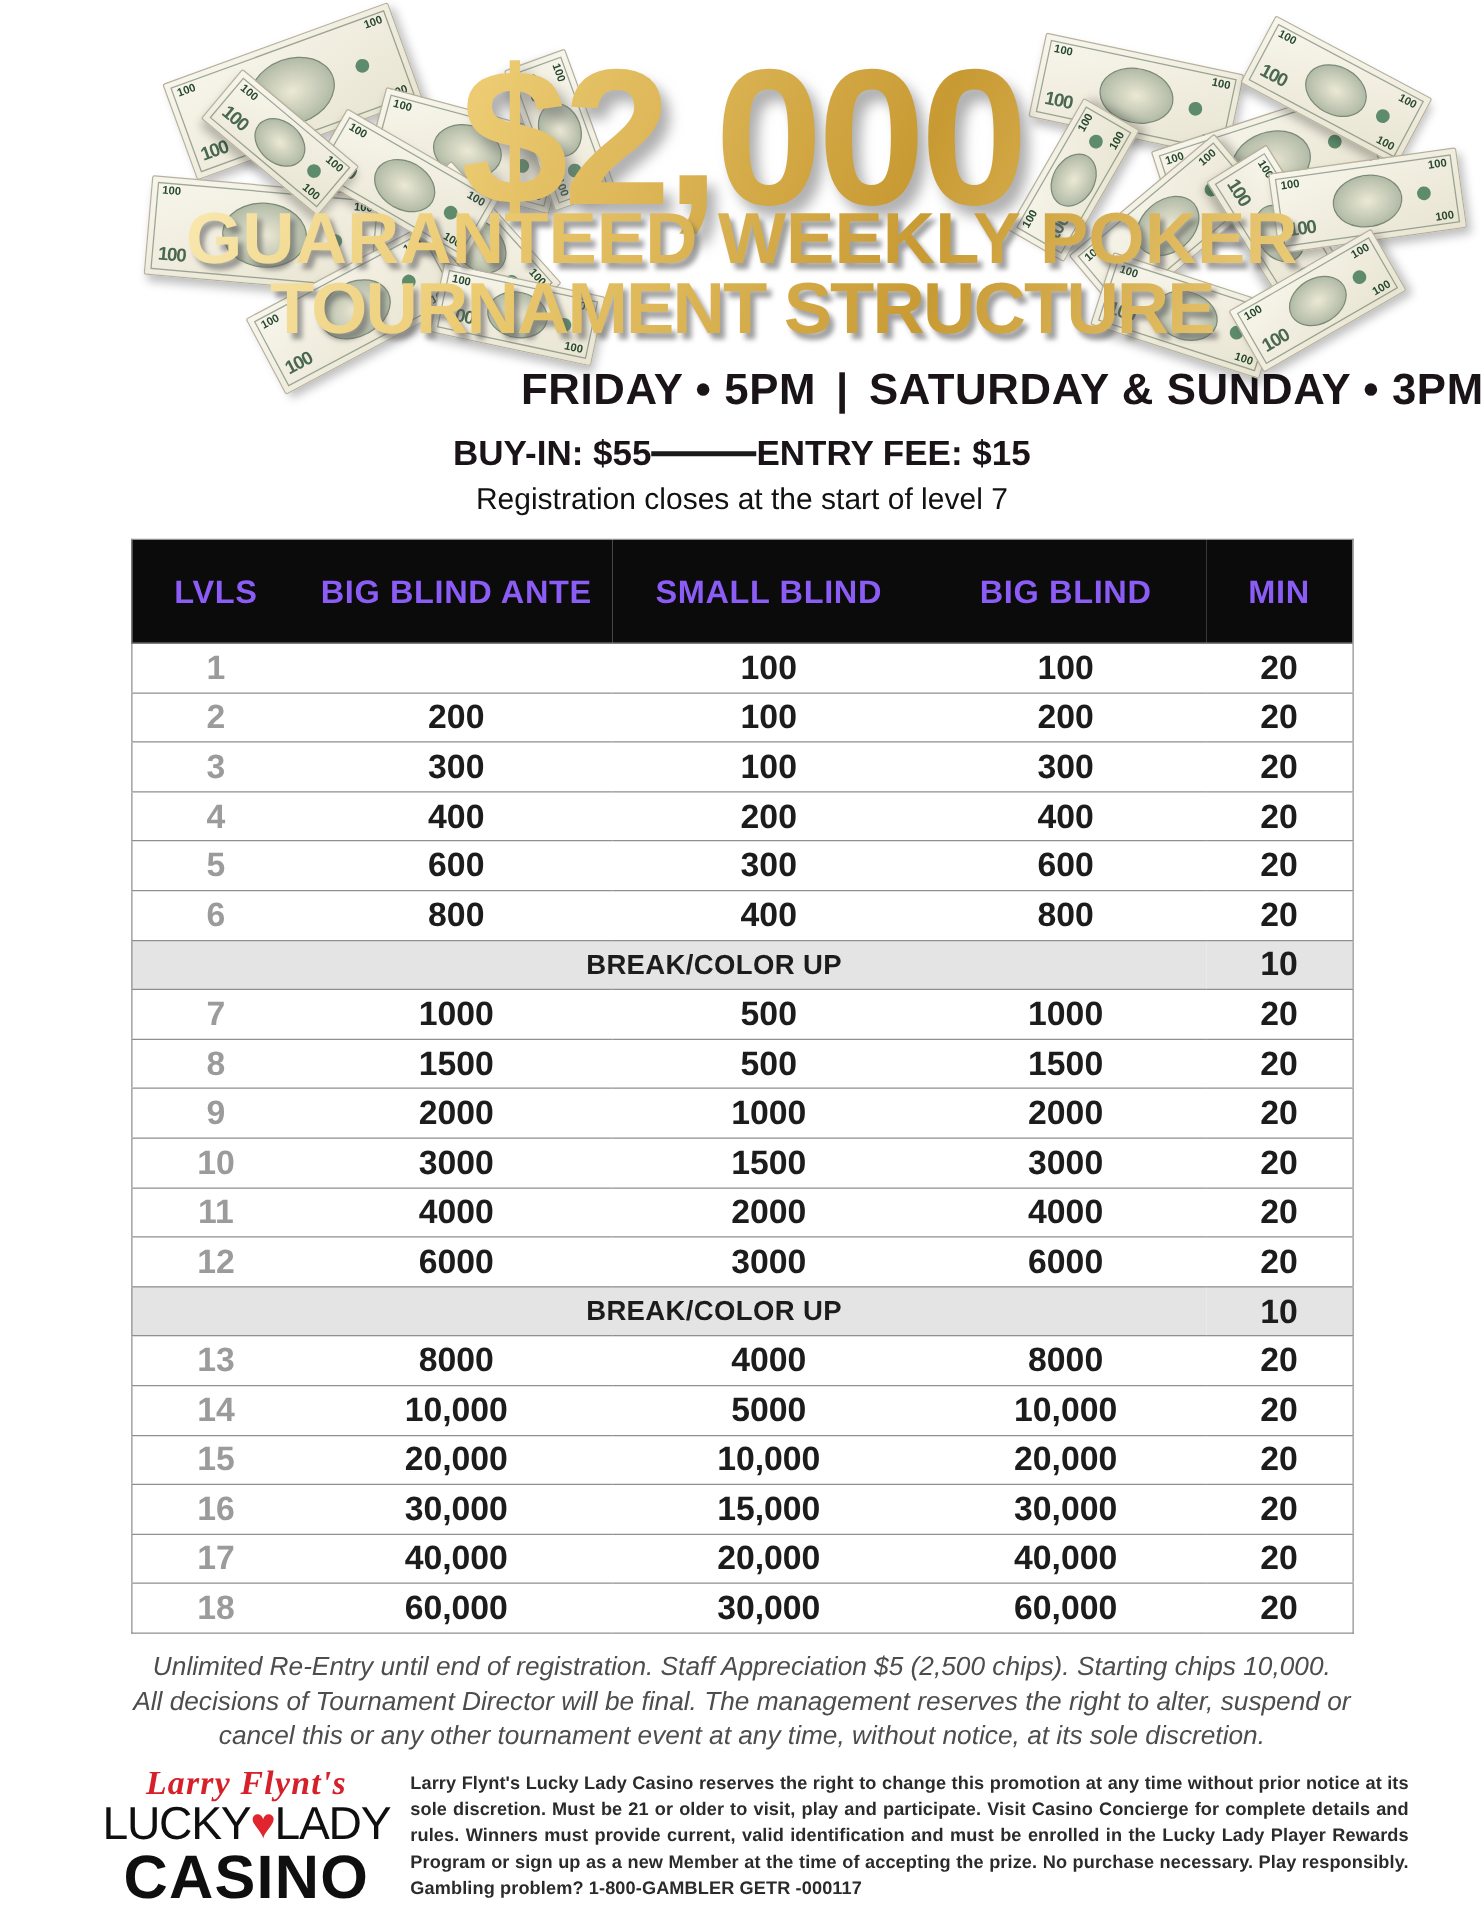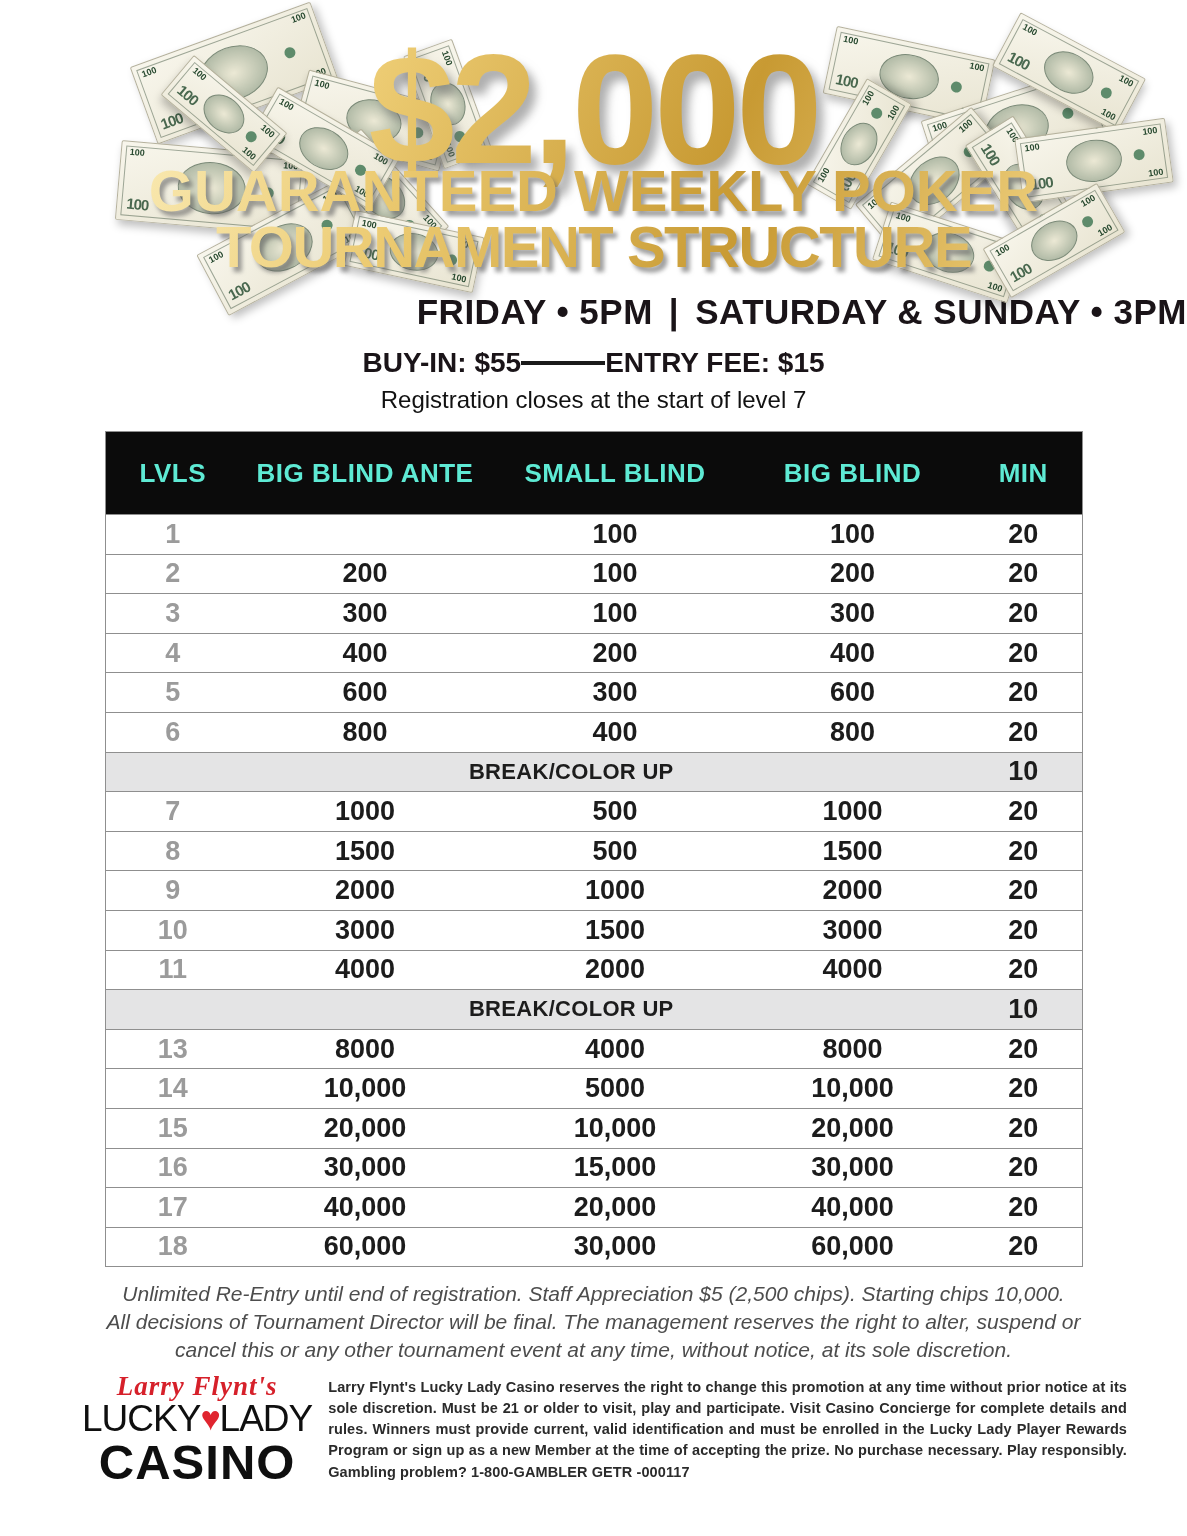--- a/index.html
+++ b/index.html
@@ -39,21 +39,21 @@
   .schedule{margin-top:6px;text-align:right;font-size:35px;font-weight:bold;letter-spacing:.5px;color:#1a1418;}
   .schedule .pipe{margin:0 16px;font-weight:bold;}
   .fees{margin-top:15px;display:flex;justify-content:center;align-items:center;gap:0;
     font-size:28px;font-weight:bold;color:#1a1418;}
   .fee-divider{width:84px;height:4px;background:#1a1a1a;}
   .reg-note{margin-top:7px;text-align:center;font-size:24px;color:#111;}
   
   table{border-collapse:collapse;width:977px;margin:17px auto 0;table-layout:fixed;
     border:1px solid #8f8f8f;}
   col.c-lvl{width:135px}col.c-bba{width:250px}col.c-sb{width:250px}col.c-bb{width:225px}col.c-min{width:117px}
-  thead th{background:#0b0b0b;color:#5eead4;font-size:26px;font-weight:bold;height:80px;
+  thead th{background:#0b0b0b;color:#8b5cf6;font-size:26px;font-weight:bold;height:80px;
     letter-spacing:.5px;text-align:center;white-space:nowrap;}
   tbody td{height:38.6px;border-top:1px solid #8f8f8f;font-size:27px;font-weight:bold;
     color:#1c1c1c;text-align:center;line-height:1;padding:0;}
   tbody td.lvl{color:#9b9b9b;}
   tbody tr.break td{background:#e4e4e5;}
   tbody td.break-label{font-size:22px;padding-left:72px;letter-spacing:.3px;}
   
   .notes{margin-top:13px;text-align:center;font-style:italic;font-size:21px;color:#4d4d4d;line-height:1.32;}
   
   .bottom-row{margin-top:10px;display:flex;align-items:flex-start;gap:16px;padding:0 60px 0 82px;}
@@ -343,20 +343,27 @@
         <td>3000</td>
         <td>20</td>
       </tr>
       <tr>
         <td class="lvl">11</td>
         <td>4000</td>
         <td>2000</td>
         <td>4000</td>
         <td>20</td>
       </tr>
+      <tr>
+        <td class="lvl">12</td>
+        <td>6000</td>
+        <td>3000</td>
+        <td>6000</td>
+        <td>20</td>
+      </tr>
       <tr class="break">
         <td colspan="4" class="break-label">BREAK/COLOR UP</td>
         <td>10</td>
       </tr>
       <tr>
         <td class="lvl">13</td>
         <td>8000</td>
         <td>4000</td>
         <td>8000</td>
         <td>20</td>

